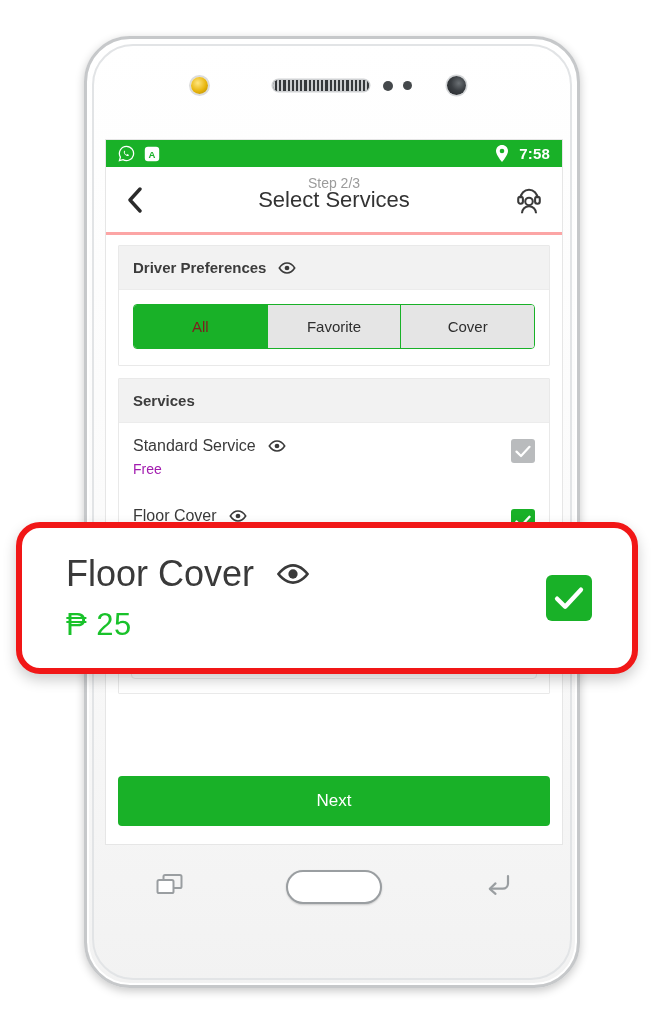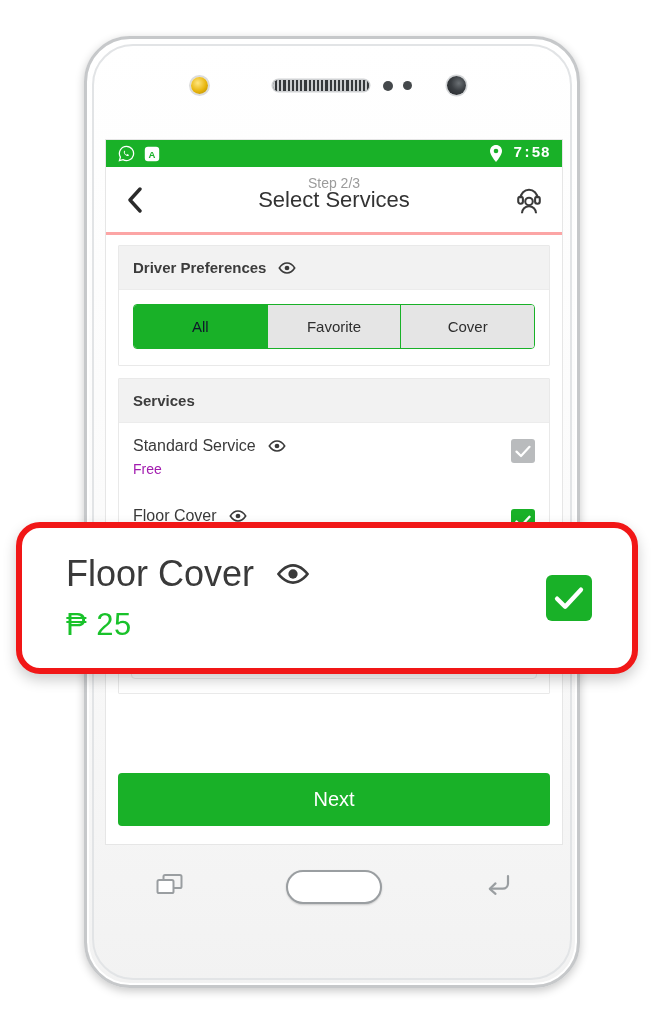--- a/index.html
+++ b/index.html
@@ -90,21 +90,21 @@
   
   .statusbar {
     height: 27px;
     background: #19b128;
     display: flex;
     align-items: center;
     padding: 0 12px;
     color: #ffffff;
   }
   .sb-left { display:flex; align-items:center; gap:9px; }
-  .sb-right { margin-left:auto; display:flex; align-items:center; gap:10px;font-family:Liberation Mono, monospace; }
+  .sb-right { margin-left:auto; display:flex; align-items:center; gap:10px; }
   .sb-time { font-size: 15px; font-weight: bold; letter-spacing:.2px; color:#ffffff; }
   .icon-wa, .icon-appa, .icon-pin { display:block; }
 
   
   .header {
     height: 68px;
     background: #ffffff;
     position: relative;
     border-bottom: 3px solid #fca5a5;
   }
@@ -166,21 +166,21 @@
   .seg {
     flex: 1;
     text-align: center;
     padding: 13px 0;
     font-size: 15px;
     background: #e5e5e5;
     color: #2e2e2e;
     border-right: 1px solid #19b128;
   }
   .seg:last-child { border-right: none; }
-  .seg.active { background: #19b128; color: #0f172a; }
+  .seg.active { background: #19b128; color: #7f1d1d; }
 
   
   .svc-row {
     padding: 14px 14px 16px 14px;
     display: flex;
     align-items: flex-start;
   }
   .svc-main { flex: 1; }
   .svc-name-line { display:flex; align-items:center; gap:12px; }
   .svc-name { font-size: 16px; color: #3a3a3a; }
@@ -206,21 +206,21 @@
     background: #ffffff;
   }
 
   
   .next-wrap { padding: 8px 12px 12px 12px; position:absolute; left:0; bottom:6px; width:100%; }
   .btn-next {
     display:block; width:100%;
     background: #19b128;
     color: #ffffff;
     text-align:center;
-    font-size: 20px;
+    font-size: 17px;
     padding: 15px 0;
     border: none;
     border-radius: 4px;
     font-family: "Liberation Sans", sans-serif;
   }
 
   
   .navbar {
     position: absolute;
     left: 18px;

